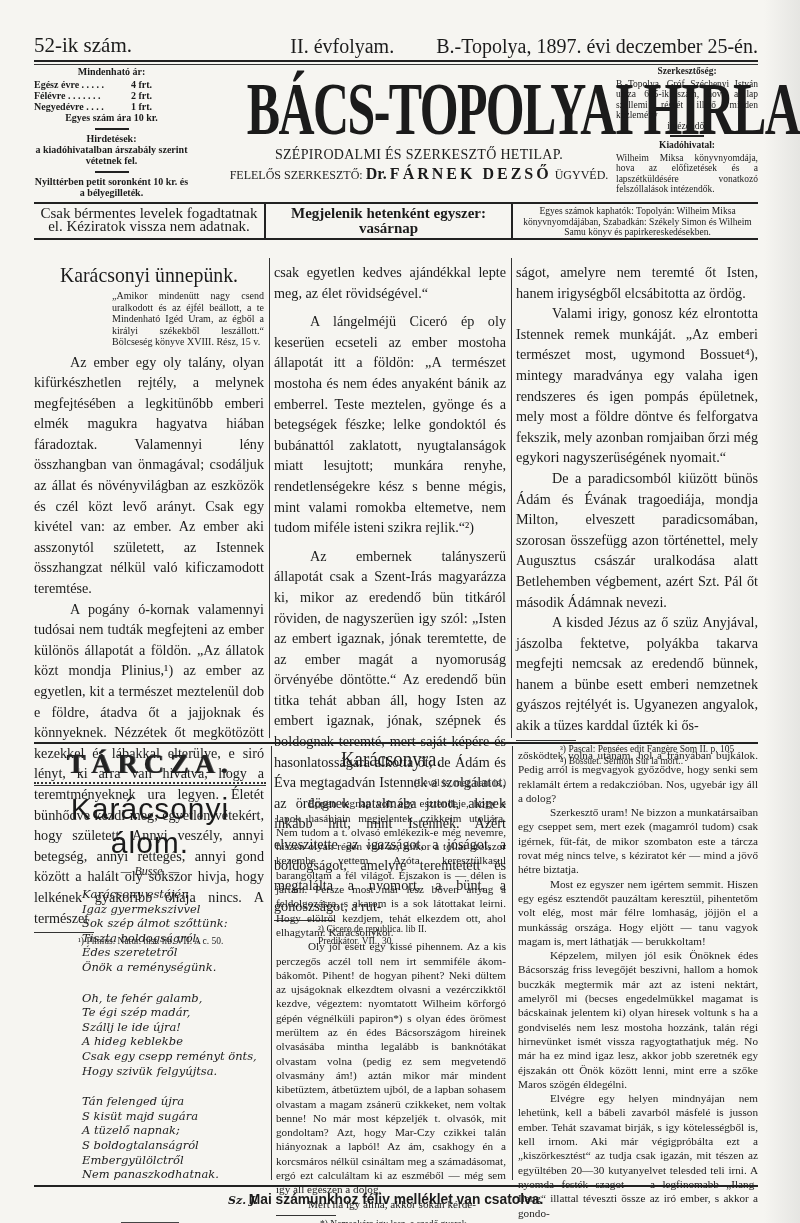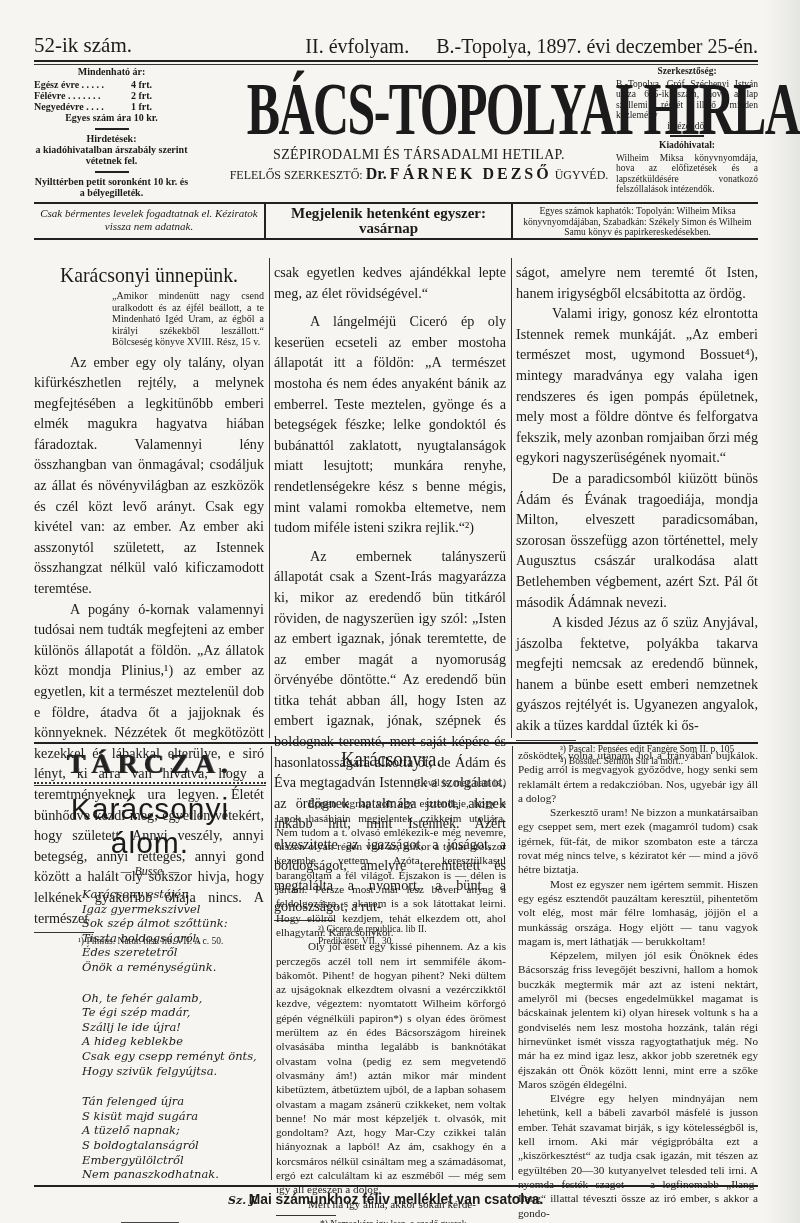--- a/index.html
+++ b/index.html
@@ -11,21 +11,21 @@
       position: relative;
     }
     .page { position: absolute; left: 34px; top: 0; width: 724px; height: 1223px; }
     .right-shadow { position: absolute; right: 0; top: 0; width: 36px; height: 1223px;
       background: linear-gradient(to right, rgba(255,255,255,0), rgba(225,225,222,0.8)); }
 
     
     .topline { position: absolute; top: 36px; left: 0; width: 724px; height: 22px;
       display: flex; justify-content: space-between; align-items: flex-end; font-size: 20px; }
     .topline .issue { font-size: 21px; }
-    .topline .mid { display: flex; gap: 27px; margin-right: 0; }
+    .topline .mid { display: flex; gap: 42px; margin-right: 0; }
     .rule-double { position: absolute; left: 0; width: 724px; border-top: 2px solid #222; border-bottom: 1px solid #333; height: 2px; }
 
     .left-box { position: absolute; top: 66px; left: 0; width: 155px; font-size: 10px; line-height: 11px; text-align: center; }
     .left-box .h { font-weight: bold; margin-bottom: 2px; }
     .left-box .prices { text-align: center; padding-left: 0; }
     .left-box .prices div { display: flex; justify-content: space-between; font-weight: bold; width: 118px; }
     .left-box .sm-rule { width: 34px; border-top: 2px solid #222; margin: 5px auto 3px; }
     .left-box .b { font-weight: bold; }
 
     .title { position: absolute; top: 70px; left: 162px; width: 462px; text-align: center;
@@ -36,21 +36,21 @@
     .editor .name { font-weight: bold; font-size: 16px; letter-spacing: 3px; }
     .editor .dr { font-weight: bold; font-size: 16px; }
 
     .right-box { position: absolute; top: 66px; left: 582px; width: 142px; font-size: 9.5px; line-height: 10.5px; text-align: justify; }
     .right-box .h { font-weight: bold; text-align: center; margin-bottom: 2px; }
     .right-box .c { text-align: center; }
     .right-box .sm-rule { width: 34px; border-top: 2px solid #222; margin: 4px auto 3px; }
 
     .infobar { position: absolute; top: 202px; left: 0; width: 724px; height: 34px; display: flex;
       border-top: 2px solid #222; border-bottom: 2px solid #222; }
-    .infobar .c1 { width: 230px; font-size: 11px; line-height: 13px; text-align: center; padding-top: 3px; border-right: 2px solid #222; font-style: italic; }
+    .infobar .c1 { width: 230px; font-size: 15px; line-height: 13px; text-align: center; padding-top: 3px; border-right: 2px solid #222; }
     .infobar .c2 { width: 245px; font-size: 15px; font-weight: bold; line-height: 15px; text-align: center; padding-top: 2px; border-right: 2px solid #222; font-family: "Liberation Serif", serif; }
     .infobar .c2 .l2 { font-weight: bold; }
     .infobar .c3 { flex: 1; font-size: 9.5px; line-height: 10.5px; text-align: center; padding: 2px 2px 0 6px; }
 
     
     .col { position: absolute; font-size: 14.2px; line-height: 20.6px; text-align: justify; }
     .col p { margin: 0; text-indent: 36px; }
     .col p.ni { text-indent: 0; }
     .col1 { top: 262px; left: 0; width: 230px; }
     .col2 { top: 262px; left: 240px; width: 232px; }
@@ -121,21 +121,21 @@
     </div>
     <div class="b">Egyes szám ára 10 kr.</div>
     <div class="sm-rule"></div>
     <div class="b">Hirdetések:</div>
     <div class="b">a kiadóhivatalban árszabály szerint vétetnek fel.</div>
     <div class="sm-rule"></div>
     <div class="b">Nyilttérben petit soronként 10 kr. és a bélyegilleték.</div>
   </div>
 
   <div class="title">BÁCS-TOPOLYAI HIRLAP.</div>
-  <div class="subtitle">SZÉPIRODALMI ÉS TÁRSADALMI HETILAP.</div>
+  <div class="subtitle">SZÉPIRODALMI ÉS SZERKESZTŐ HETILAP.</div>
   <div class="editor">
     <span>FELELŐS SZERKESZTŐ:</span>
     <span class="dr">Dr.</span>
     <span class="name">FÁRNEK DEZSŐ</span>
     <span>ÜGYVÉD.</span>
   </div>
 
   <div class="right-box">
     <div class="h">Szerkesztőség:</div>
     <div>B.-Topolya, Gróf Széchenyi István utcza 695-ik szám, hova a lap szellemi részét illető minden közlemény</div>

